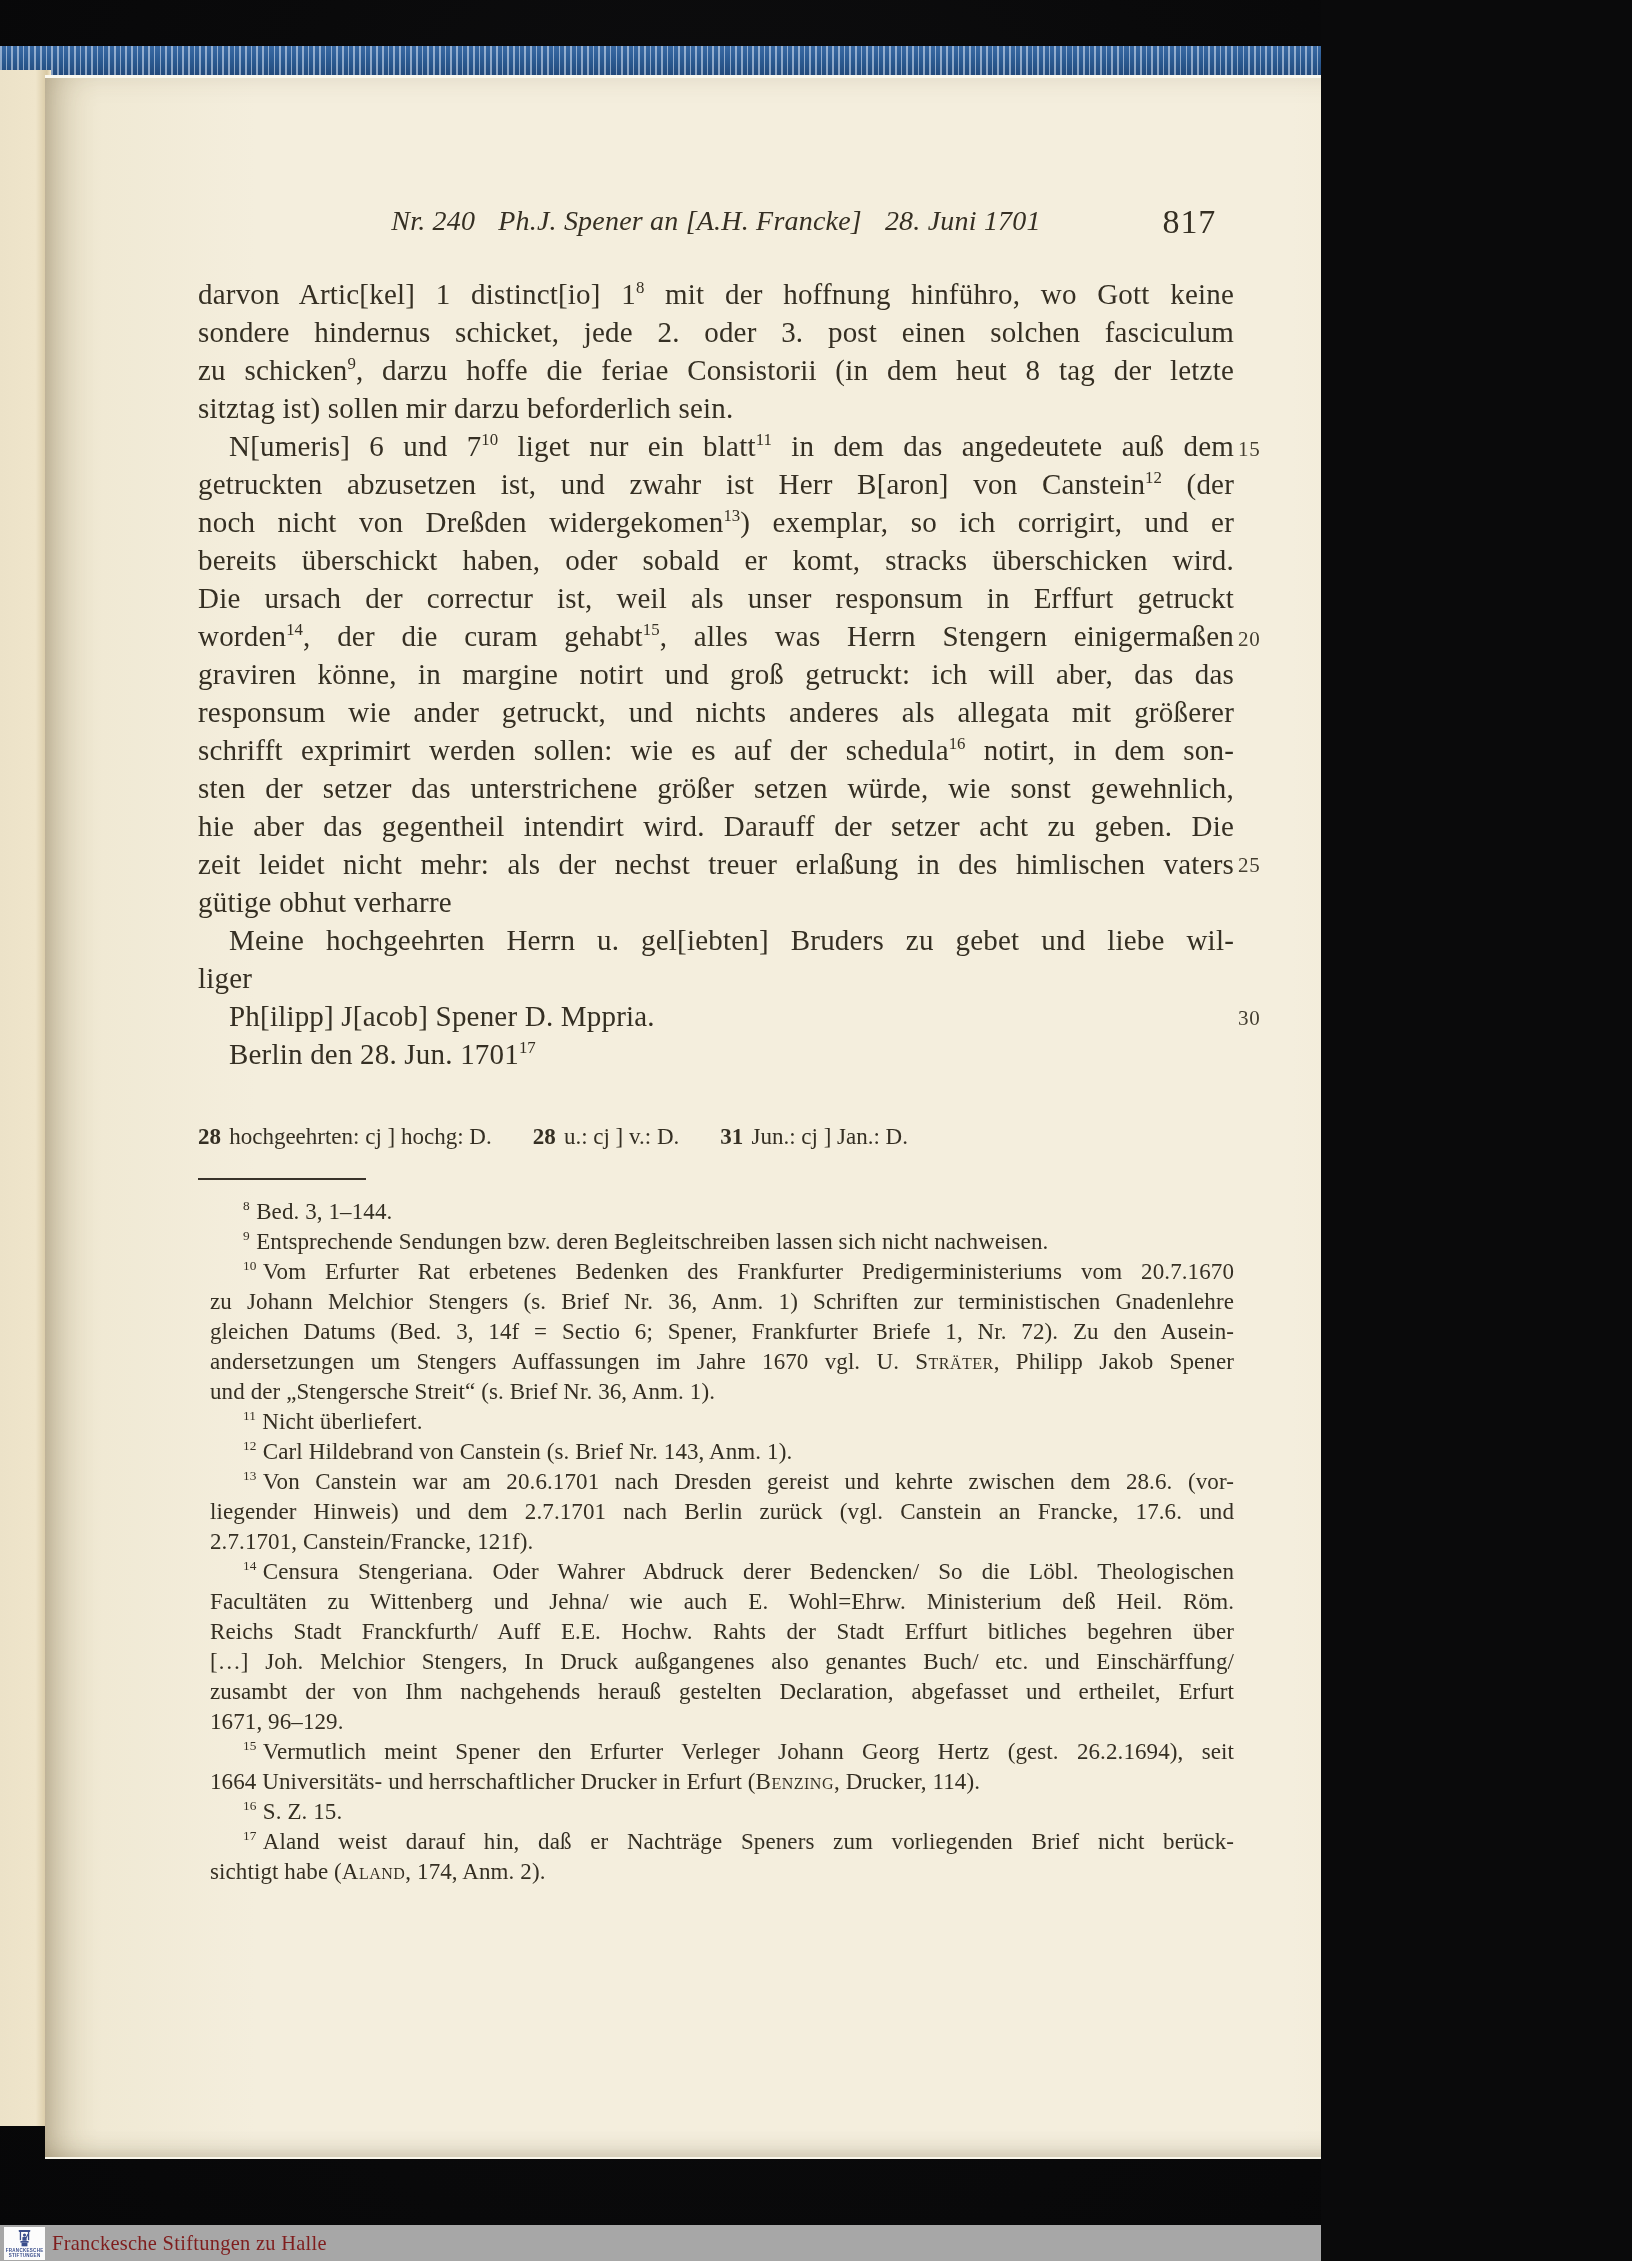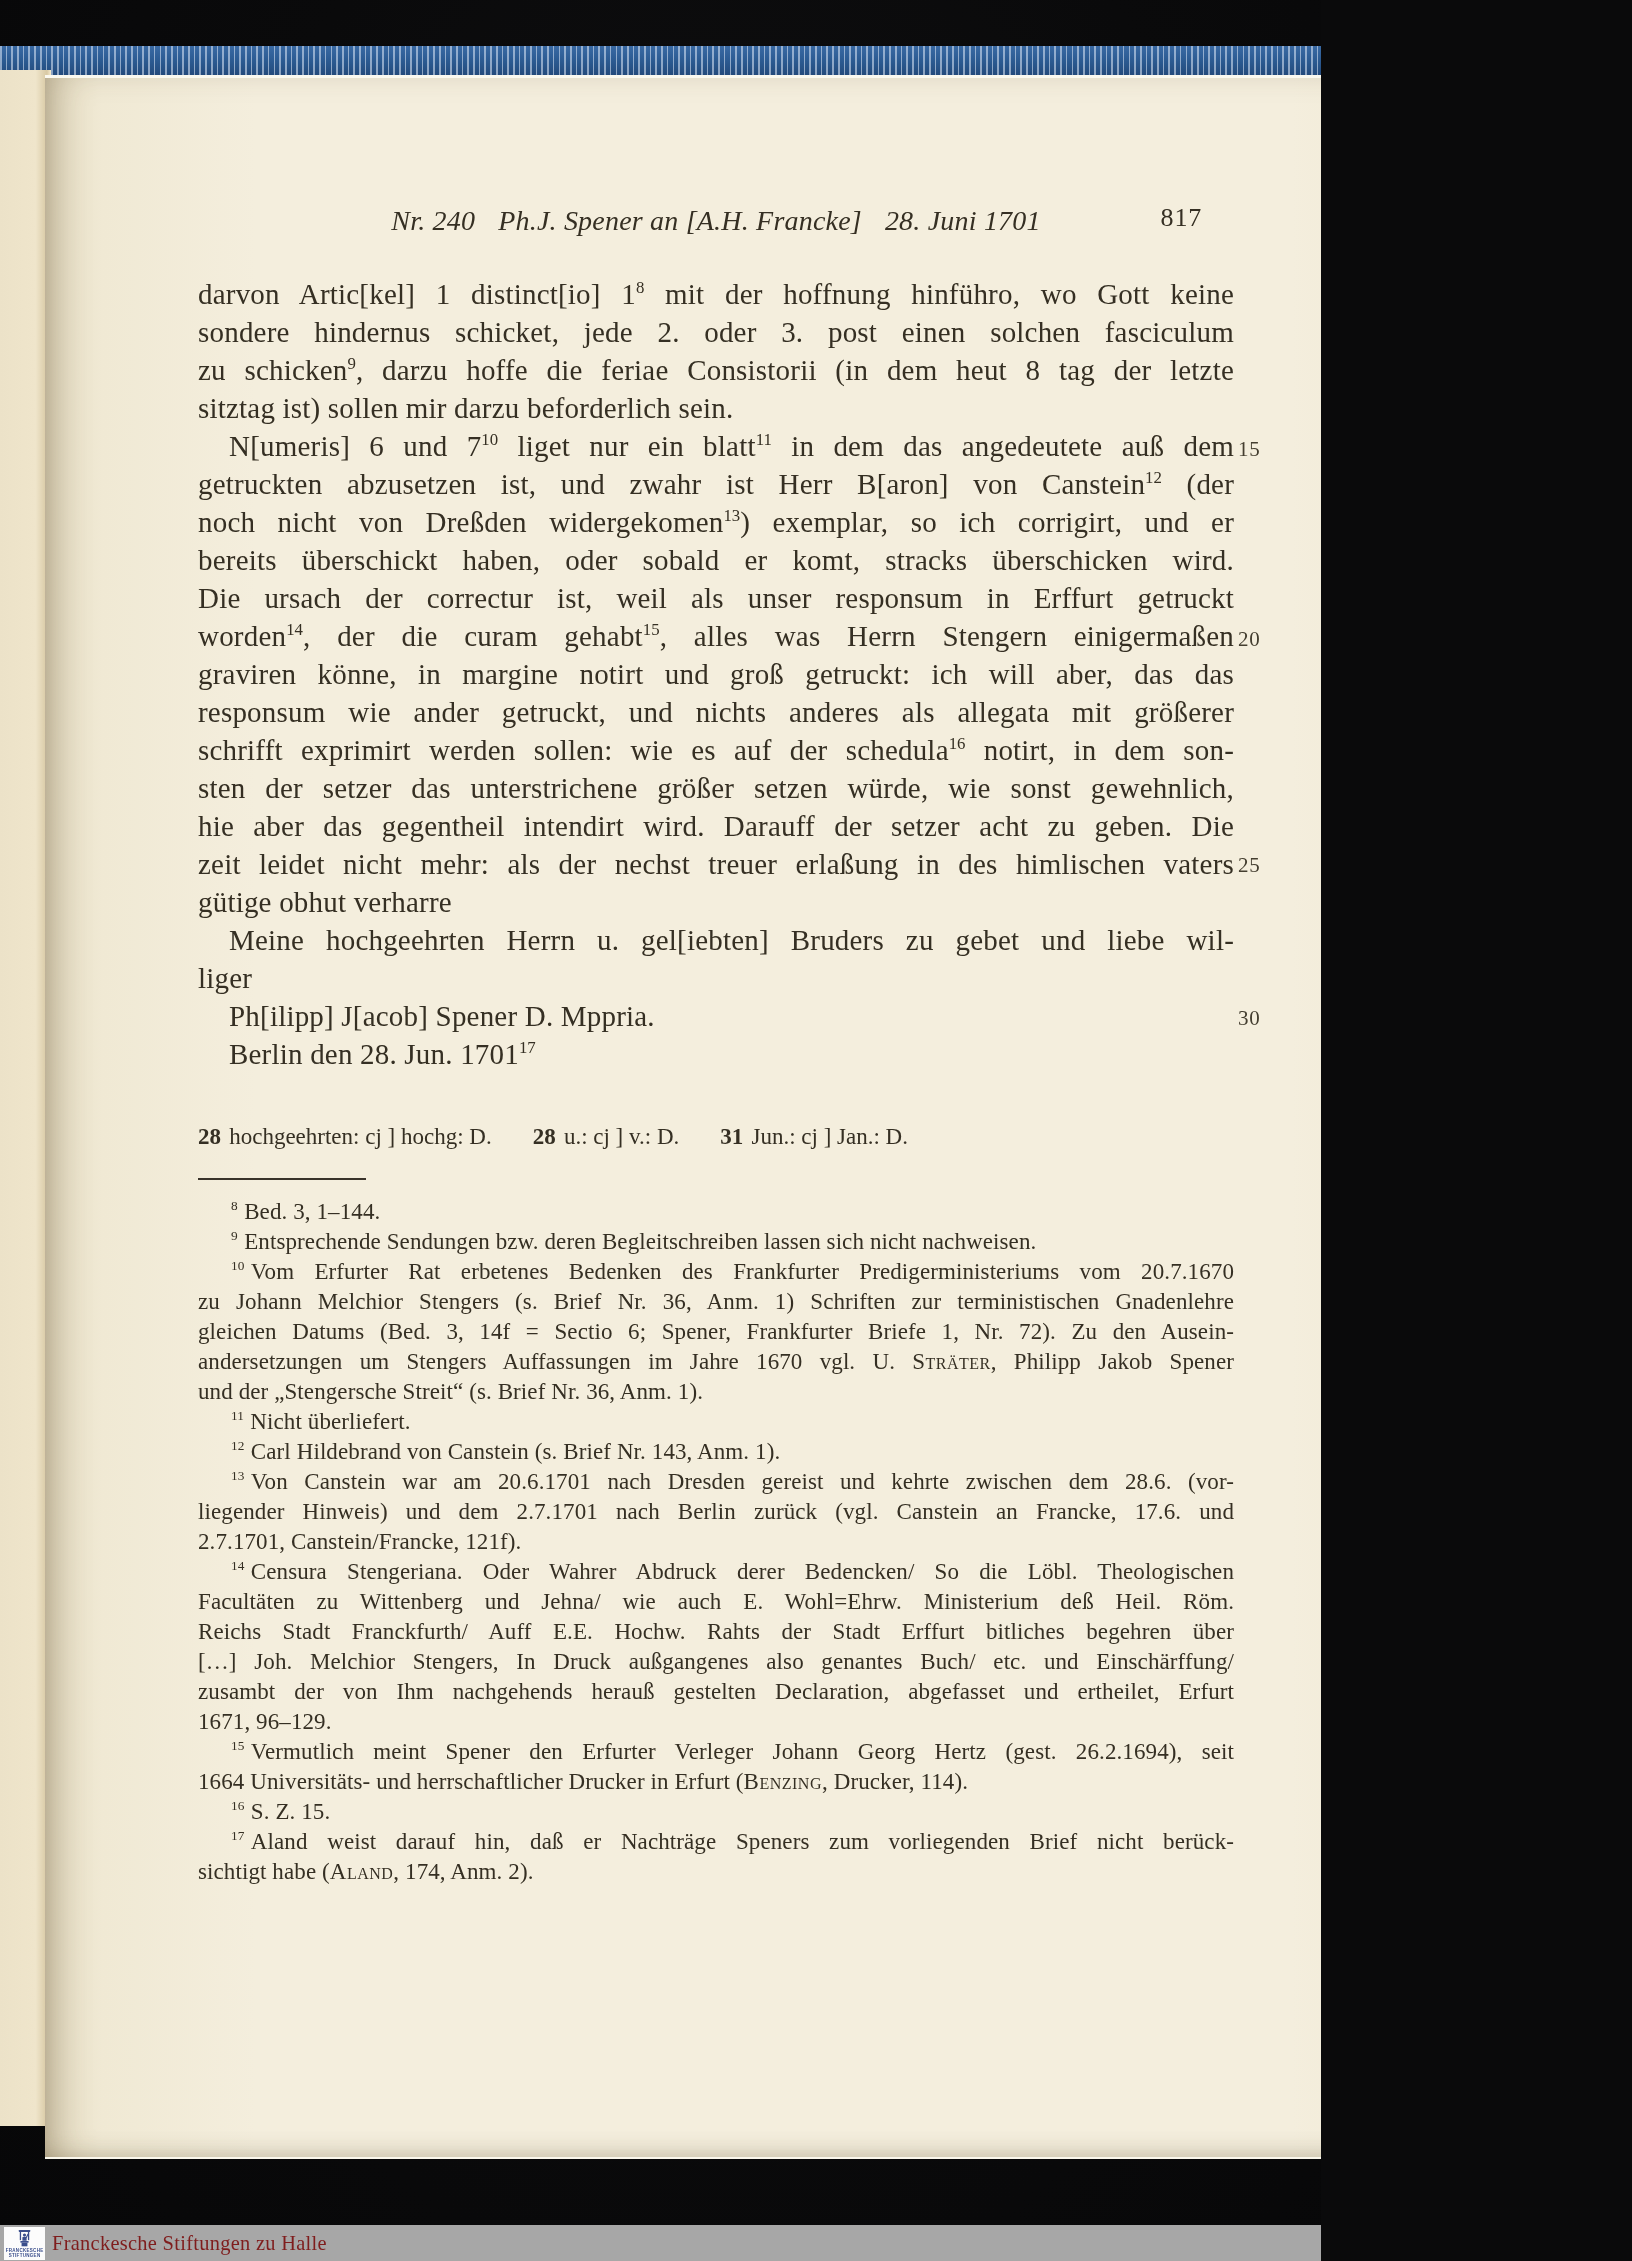--- a/index.html
+++ b/index.html
@@ -24,35 +24,35 @@
     background:linear-gradient(to right, #ece2c8 0%, #efe5cb 70%, #d8c9a4 92%, #f7ecd0 100%);}
   .page{position:absolute;left:45px;top:75px;width:1355px;height:2079px;
     background:linear-gradient(to right, #e7dec4 0px, #f0e9d4 57px, #f4eedd 212px, #f4eedd 92%, #f1ead7 100%);
     border-top:3.3px solid #fbf9f0;border-bottom:2.4px solid #faf7ec;
     box-shadow:inset 23px 0 38px -18px rgba(70,52,22,.38), inset 0 -14.7px 24.5px -14.7px rgba(90,75,40,.25);
     color:#352f23;}
   
   .running-header{position:absolute;left:153px;top:127px;width:1036px;height:36px;}
   .header-ref{position:absolute;left:0;right:0;top:0;display:flex;justify-content:center;gap:23px;
     font-style:italic;font-size:28px;letter-spacing:0.2px;white-space:nowrap;}
-  .folio{position:absolute;right:32px;top:-1.6px;font-size:26px;letter-spacing:0.8px;}
+  .folio{position:absolute;right:18px;top:-1.6px;font-size:34px;letter-spacing:0.8px;}
   
   .letter{position:absolute;left:153px;top:200px;width:1036px;font-size:29px;letter-spacing:0.2px;}
   .tline{height:38px;white-space:nowrap;text-align:left;}
   .tline.j{white-space:normal;text-align:justify;text-align-last:justify;}
   .tline.ind{text-indent:31px;}
   sup{font-size:58%;line-height:0;vertical-align:super;letter-spacing:0;}
   .mnum{position:absolute;left:1193px;font-size:21px;color:#443e30;letter-spacing:0.8px;}
   
   .apparatus{position:absolute;left:153px;top:1046px;width:1036px;font-size:23px;display:flex;gap:41px;white-space:nowrap;}
   .app-entry b{font-weight:700;margin-right:8.2px;}
   
   .fn-rule{position:absolute;left:153px;top:1100px;width:168px;height:2.4px;background:#39332a;}
   .footnotes{position:absolute;left:153px;top:1121px;width:1036px;font-size:23px;letter-spacing:0.1px;}
-  .fline{height:30px;white-space:nowrap;text-align:left;}
+  .fline{height:30px;white-space:nowrap;text-align:left;margin-left:12px;}
   .fline.j{white-space:normal;text-align:justify;text-align-last:justify;}
   .fline.first{padding-left:33px;}
   .fline sup{margin-right:6.5px;}
   .sc{font-variant:small-caps;letter-spacing:0.5px;}
   
   .bottom-bar{position:absolute;left:0;top:2225px;width:1632px;height:37px;background:#a7a7a7;}
   .logo-box{position:absolute;left:4.1px;top:2.4px;width:41px;height:33px;background:#fcfcfc;
     display:flex;flex-direction:column;align-items:center;justify-content:flex-end;padding-bottom:1.6px;box-sizing:border-box;}
   .logo-glyph{width:13px;height:18px;margin-bottom:0.8px;}
   .logo-caption{font-family:"Liberation Sans",sans-serif;font-size:4.5px;line-height:4.9px;color:#3a4e8c;

